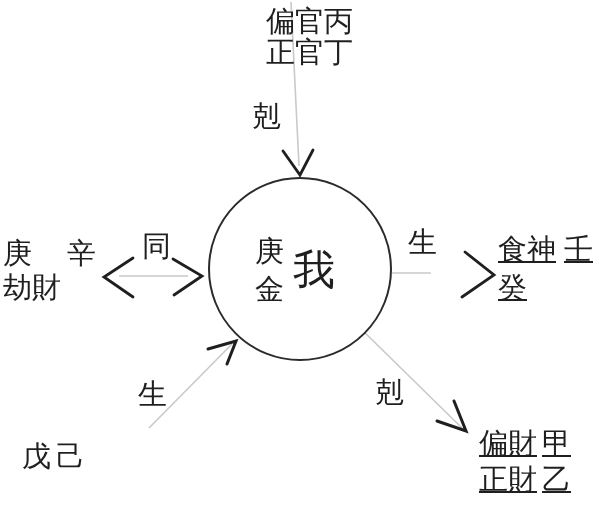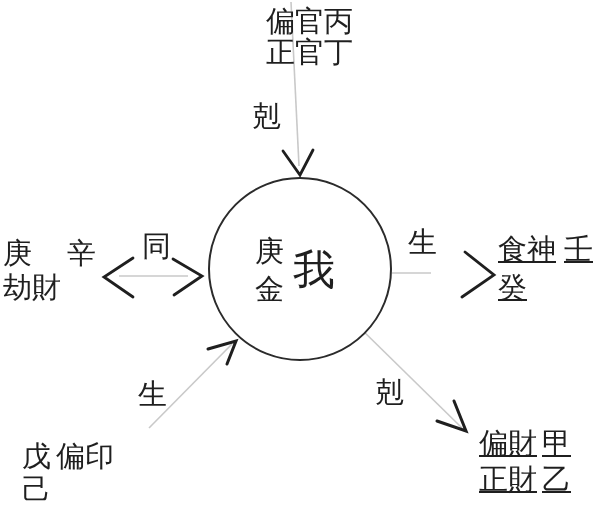--- a/index.html
+++ b/index.html
@@ -95,21 +95,20 @@
   </div>
 
   <div class="group" style="left:498px; top:230px; line-height:38px; column-gap:8px;text-decoration:underline;">
     <span>食神</span>
     <span>壬</span>
     <span>癸</span>
   </div>
 
   <div class="group" style="left:22px; top:440px; line-height:33px; column-gap:5px;">
     <span>戊</span>
-    <span>偏印</span>
     <span>己</span>
   </div>
 
   <div class="group" style="left:479px; top:425px; line-height:36px; column-gap:5px;text-decoration:underline;">
     <span>偏財</span>
     <span>甲</span>
     <span>正財</span>
     <span>乙</span>
   </div>
 

